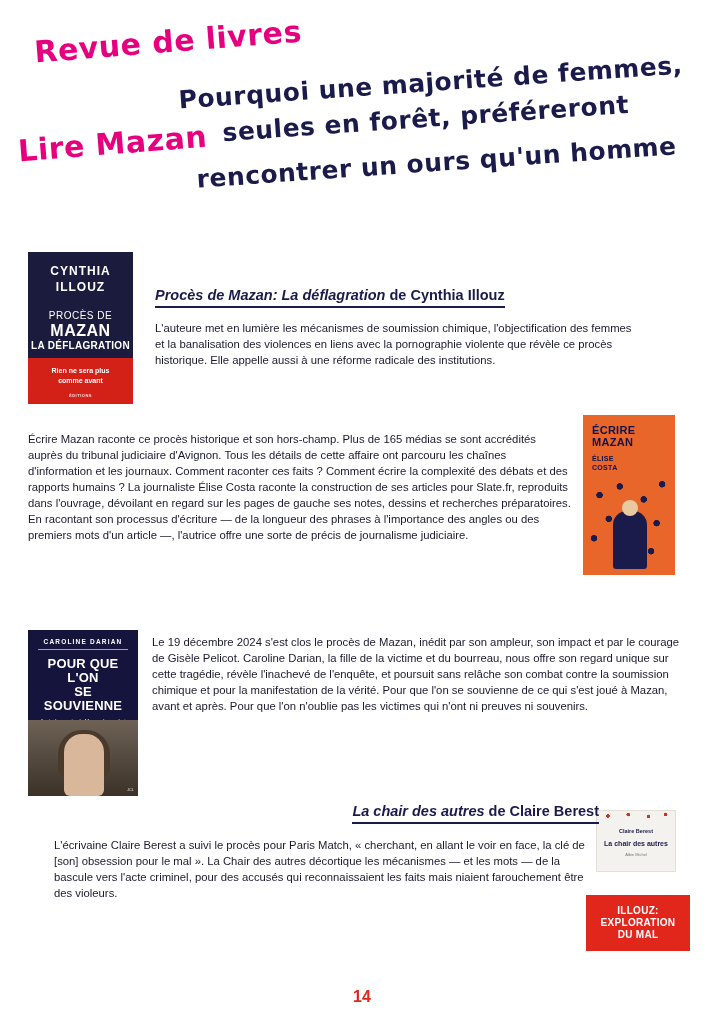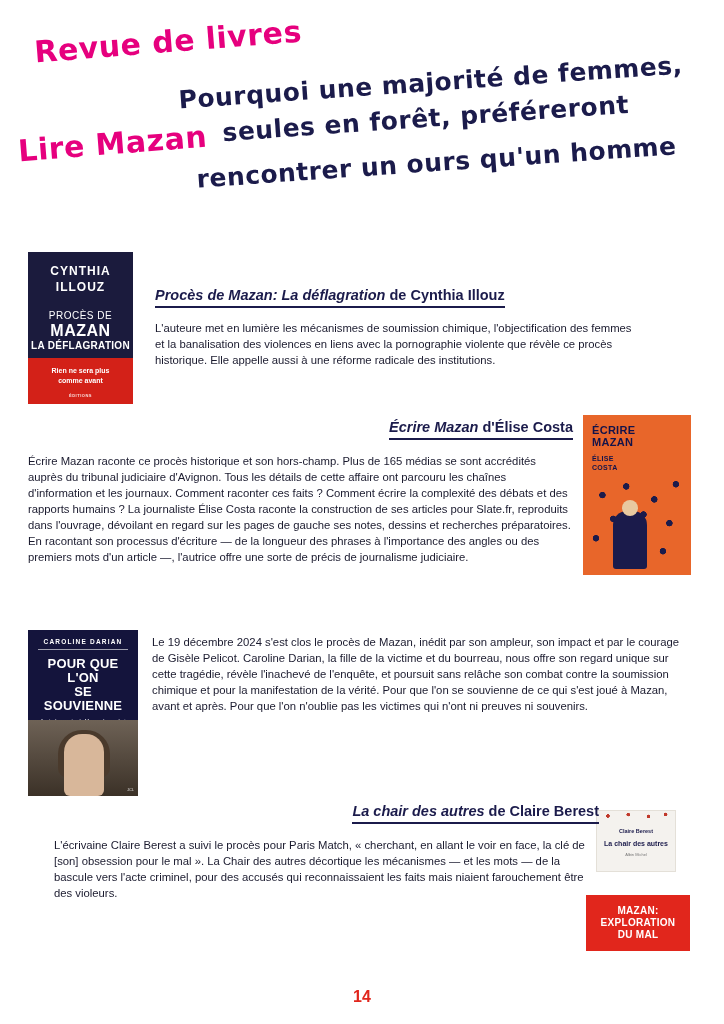--- a/index.html
+++ b/index.html
@@ -148,21 +148,21 @@
     left: 0; right: 0; bottom: 5px;
     font-size: 4px;
     opacity: .85;
     letter-spacing: .5px;
   }
 
   
   .cover2 {
     left: 583px;
     top: 415px;
-    width: 108px;
+    width: 92px;
     height: 160px;
     background: #e8662a;
   }
   .cover2 .c-head {
     padding: 9px 0 0 9px;
     color: #13134a;
     font-weight: bold;
     font-size: 11px;
     line-height: 1.1;
     letter-spacing: .3px;
@@ -386,25 +386,20 @@
   <div class="c-auth">
     <div>ÉLISE</div>
     <div>COSTA</div>
   </div>
   <div class="c-art">
     <div class="c-figure"></div>
   </div>
 </div>
 
 <div class="review" style="left:28px; top:418px; width:545px;">
-  <div style="text-align:right;">
-    <div class="review-title">
-      <span class="it">Écrire Mazan</span><span> d'Élise Costa</span>
-    </div>
-  </div>
   <div class="review-body" style="margin-top:13px; width:545px;">Écrire Mazan raconte ce procès historique et son hors-champ. Plus de 165 médias se sont accrédités auprès du tribunal judiciaire d'Avignon. Tous les détails de cette affaire ont parcouru les chaînes d'information et les journaux. Comment raconter ces faits ? Comment écrire la complexité des débats et des rapports humains ? La journaliste Élise Costa raconte la construction de ses articles pour Slate.fr, reproduits dans l'ouvrage, dévoilant en regard sur les pages de gauche ses notes, dessins et recherches préparatoires. En racontant son processus d'écriture — de la longueur des phrases à l'importance des angles ou des premiers mots d'un article —, l'autrice offre une sorte de précis de journalisme judiciaire.</div>
 </div>
 
 <div class="cover3 cover">
   <div class="c-author">CAROLINE DARIAN</div>
   <div class="c-rule"></div>
   <div class="c-title">
     <div>POUR QUE L'ON</div>
     <div>SE SOUVIENNE</div>
   </div>
@@ -431,19 +426,19 @@
   <div style="text-align:right;">
     <div class="review-title">
       <span class="it">La chair des autres</span><span> de Claire Berest</span>
     </div>
   </div>
   <div class="review-body" style="margin-top:13px; width:545px;">L'écrivaine Claire Berest a suivi le procès pour Paris Match, « cherchant, en allant le voir en face, la clé de [son] obsession pour le mal ». La Chair des autres décortique les mécanismes — et les mots — de la bascule vers l'acte criminel, pour des accusés qui reconnaissaient les faits mais niaient farouchement être des violeurs.</div>
 </div>
 
 <div class="promo">
   <div>
-    <div>MAZAN:</div>
+    <div>ILLOUZ:</div>
     <div>EXPLORATION</div>
     <div>DU MAL</div>
   </div>
 </div>
 
 <div class="page-number">14</div>
 
 </body></html>

